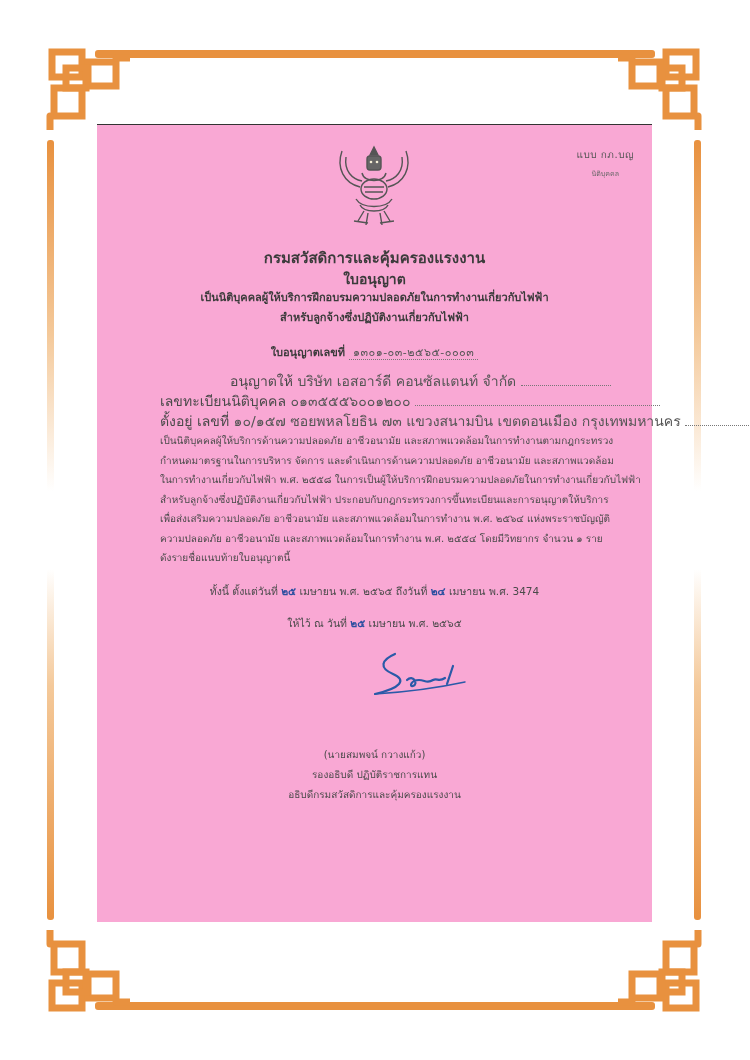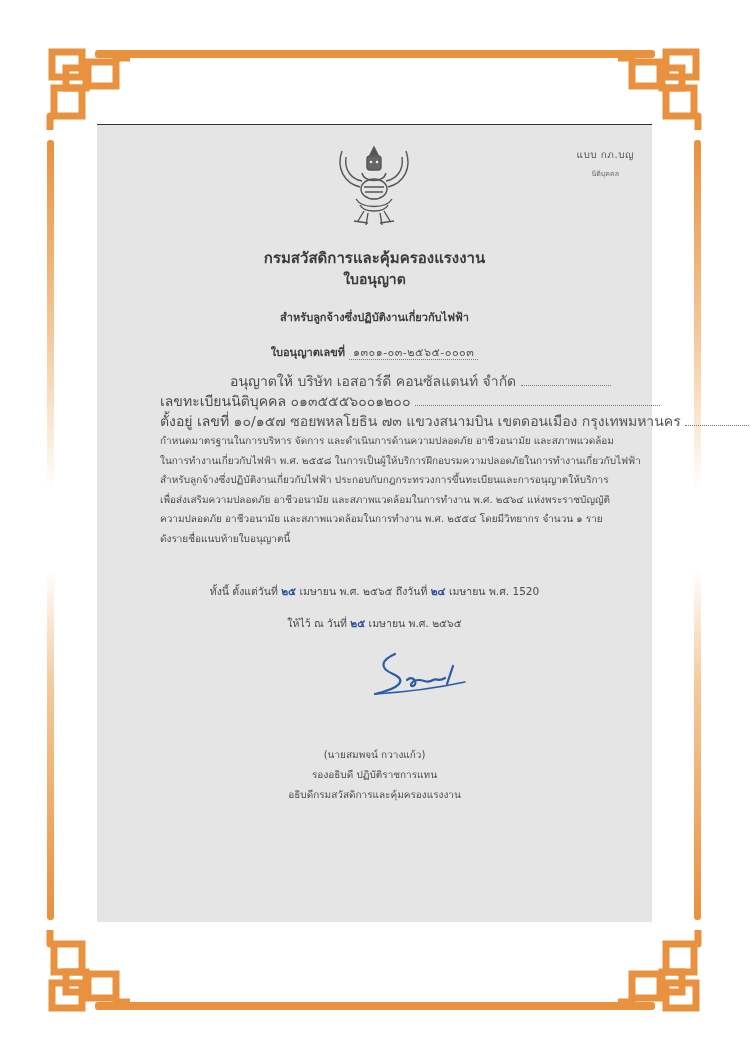--- a/index.html
+++ b/index.html
@@ -13,21 +13,21 @@
   .frame-bottom { left: 95px; top: 1002px; width: 560px; height: 8px; }
   .frame-left { left: 47px; top: 140px; width: 7px; height: 780px;
     background: linear-gradient(to bottom, #e8913f 0%, #f4c99a 25%, rgba(255,255,255,0) 45%, rgba(255,255,255,0) 55%, #f4c99a 70%, #e8913f 100%); }
   .frame-right { left: 694px; top: 140px; width: 7px; height: 780px;
     background: linear-gradient(to bottom, #e8913f 0%, #f4c99a 25%, rgba(255,255,255,0) 45%, rgba(255,255,255,0) 55%, #f4c99a 70%, #e8913f 100%); }
   .corner { position: absolute; width: 90px; height: 90px; }
   .corner svg { width: 100%; height: 100%; }
 
   .paper {
     position: absolute; left: 97px; top: 124px; width: 555px; height: 797px;
-    background: #e5e5e5;
+    background: #f9a8d4;
     border-top: 1.5px solid #333;
     color: #4a4a4a;
   }
   .form-code { position: absolute; right: 18px; top: 22px; text-align: center; }
   .form-code .code { font-size: 10px; color: #555; letter-spacing: 0.5px; }
   .form-code .sub { font-size: 7px; color: #666; margin-top: 6px; }
 
   .garuda { position: absolute; left: 237px; top: 18px; width: 80px; height: 86px; }
 
   .heading { position: absolute; left: 0; width: 100%; text-align: center; font-weight: bold; color: #3b3b3b; }
@@ -123,20 +123,21 @@
       <path d="M22 56 C28 66, 52 66, 58 56"></path>
       <path d="M26 62 C30 70, 50 70, 54 62"></path>
       <path d="M30 68 L24 78 M50 68 L56 78"></path>
       <path d="M34 70 L32 82 M46 70 L48 82"></path>
       <path d="M20 78 L34 80 M46 80 L60 78"></path>
     </svg>
   </div>
 
   <div class="heading h1">กรมสวัสดิการและคุ้มครองแรงงาน</div>
   <div class="heading h2">ใบอนุญาต</div>
+  <div class="heading h3">เป็นนิติบุคคลผู้ให้บริการฝึกอบรมความปลอดภัยในการทำงานเกี่ยวกับไฟฟ้า</div>
   <div class="heading h4">สำหรับลูกจ้างซึ่งปฏิบัติงานเกี่ยวกับไฟฟ้า</div>
 
   <div class="heading lic-no">
     <span>ใบอนุญาตเลขที่</span>
     <span class="val">๑๓๐๑-๐๓-๒๕๖๕-๐๐๐๓</span>
   </div>
 
   <div class="field-line" style="left:133px; top:245px;">
     <span>อนุญาตให้</span>
     <span class="val">บริษัท เอสอาร์ดี คอนซัลแตนท์ จำกัด</span>
@@ -149,34 +150,35 @@
     <span class="dots" style="width:245px;"></span>
   </div>
 
   <div class="field-line" style="left:63px; top:285px;">
     <span>ตั้งอยู่ เลขที่</span>
     <span class="val">๑๐/๑๕๗ ซอยพหลโยธิน ๗๓ แขวงสนามบิน เขตดอนเมือง กรุงเทพมหานคร</span>
     <span class="dots" style="width:70px;"></span>
   </div>
 
   <div class="body-text">
+    <p>เป็นนิติบุคคลผู้ให้บริการด้านความปลอดภัย อาชีวอนามัย และสภาพแวดล้อมในการทำงานตามกฎกระทรวง</p>
     <p>กำหนดมาตรฐานในการบริหาร จัดการ และดำเนินการด้านความปลอดภัย อาชีวอนามัย และสภาพแวดล้อม</p>
     <p>ในการทำงานเกี่ยวกับไฟฟ้า พ.ศ. ๒๕๕๘ ในการเป็นผู้ให้บริการฝึกอบรมความปลอดภัยในการทำงานเกี่ยวกับไฟฟ้า</p>
     <p>สำหรับลูกจ้างซึ่งปฏิบัติงานเกี่ยวกับไฟฟ้า ประกอบกับกฎกระทรวงการขึ้นทะเบียนและการอนุญาตให้บริการ</p>
     <p>เพื่อส่งเสริมความปลอดภัย อาชีวอนามัย และสภาพแวดล้อมในการทำงาน พ.ศ. ๒๕๖๔ แห่งพระราชบัญญัติ</p>
     <p>ความปลอดภัย อาชีวอนามัย และสภาพแวดล้อมในการทำงาน พ.ศ. ๒๕๕๔ โดยมีวิทยากร จำนวน ๑ ราย</p>
     <p>ดังรายชื่อแนบท้ายใบอนุญาตนี้</p>
   </div>
 
   <div class="date-line" style="top:458px;">
     <span>ทั้งนี้ ตั้งแต่วันที่</span>
     <span class="day">๒๕</span>
     <span>เมษายน พ.ศ. ๒๕๖๕ ถึงวันที่</span>
     <span class="day">๒๔</span>
-    <span>เมษายน พ.ศ. 1520</span>
+    <span>เมษายน พ.ศ. 3474</span>
   </div>
 
   <div class="date-line" style="top:490px;">
     <span>ให้ไว้ ณ วันที่</span>
     <span class="day">๒๕</span>
     <span>เมษายน พ.ศ. ๒๕๖๕</span>
   </div>
 
   <div class="signature">
     <svg viewBox="0 0 110 50" fill="none" stroke="#2a5aa8" stroke-width="2.2" stroke-linecap="round">

